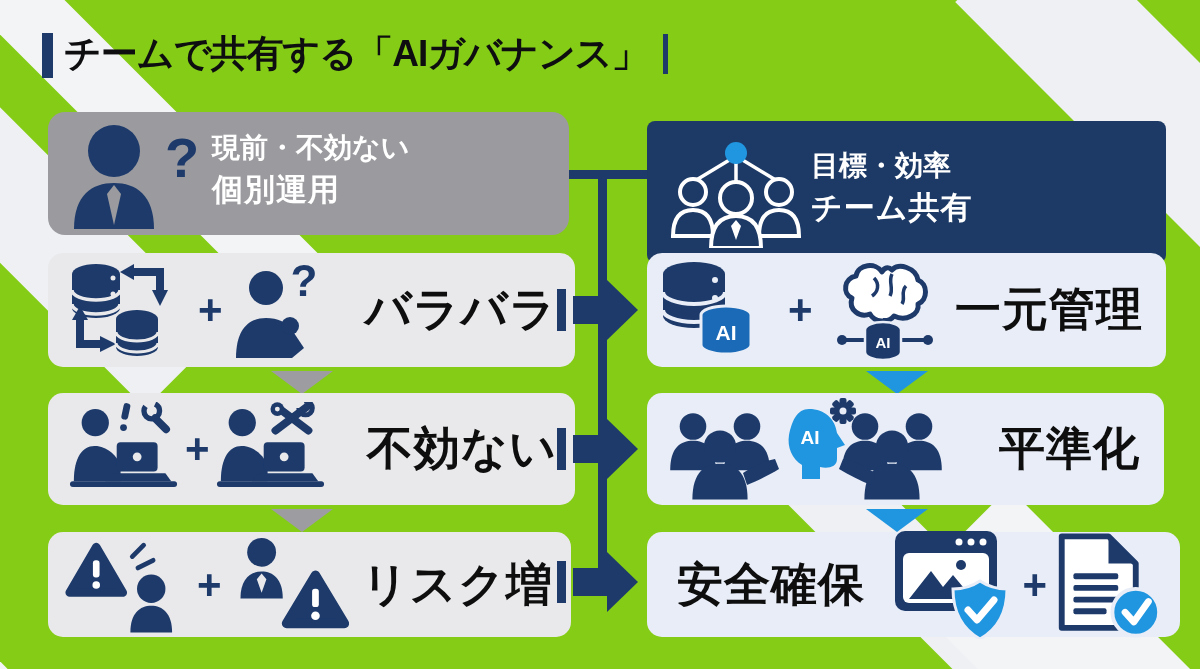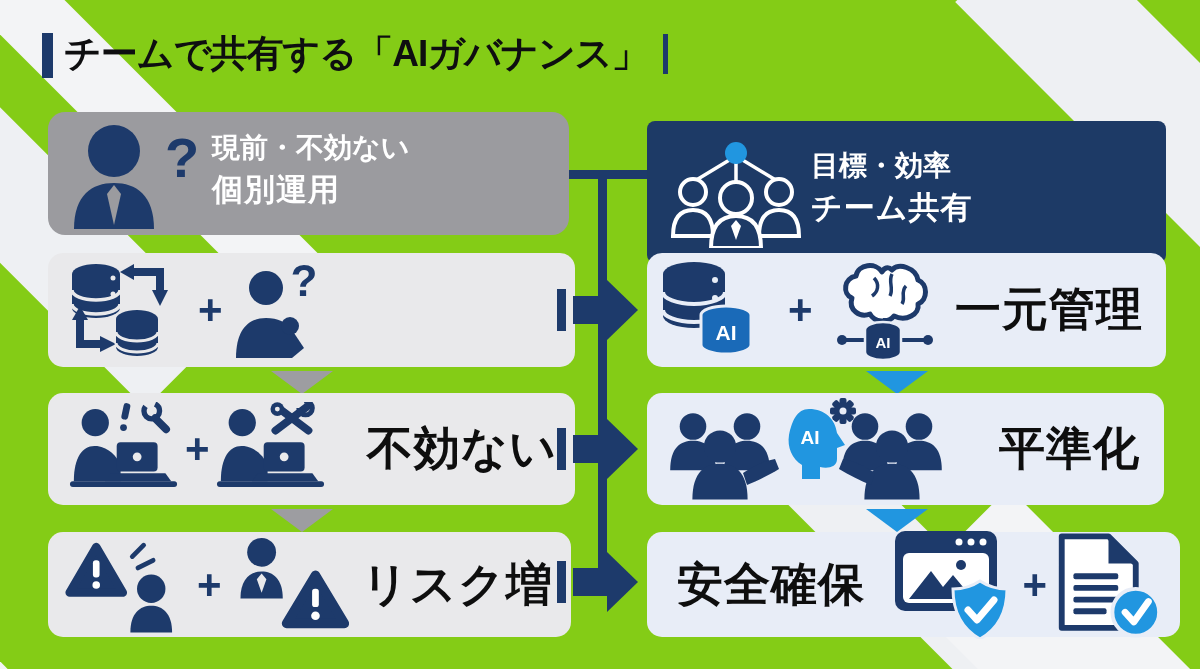--- a/index.html
+++ b/index.html
@@ -143,20 +143,21 @@
         <path d="M0 22 a21 9 0 0 0 42 0 M0 33 a21 9 0 0 0 42 0" stroke="#e9e9eb" stroke-width="3" fill="none"></path>
       </g>
     </svg>
     <span class="plus-sign">+</span>
     <svg width="100" height="96" viewBox="0 0 100 96">
       <text x="76" y="34" text-anchor="middle" font-size="44" font-weight="900" fill="#1d3a6b">?</text>
       <circle cx="38" cy="26" r="17" fill="#1d3a6b"></circle>
       <path d="M8 96 C8 68 20 56 38 56 C50 56 58 60 64 68 L76 86 L64 96 Z" fill="#1d3a6b"></path>
       <circle cx="62" cy="64" r="9" fill="#1d3a6b"></circle>
     </svg>
+    <span class="row-label">バラバラ</span>
   </div>
 
   <div class="box box-r2">
     <svg width="122" height="100" viewBox="0 0 122 100">
       <path d="M2 14 a31 12 0 0 1 62 0 v42 a31 12 0 0 1 -62 0 z" fill="#1d3a6b"></path>
       <path d="M2 32 a31 12 0 0 0 62 0 M2 50 a31 12 0 0 0 62 0" stroke="#e8edf7" stroke-width="4" fill="none"></path>
       <circle cx="54" cy="20" r="3" fill="#e8edf7"></circle>
         <circle cx="54" cy="38" r="3" fill="#e8edf7"></circle>
       <g transform="translate(40,46)">
         <path d="M0 9 a25 9 0 0 1 50 0 v30 a25 9 0 0 1 -50 0 z" fill="#1a6ab8" stroke="#e8edf7" stroke-width="3"></path>

